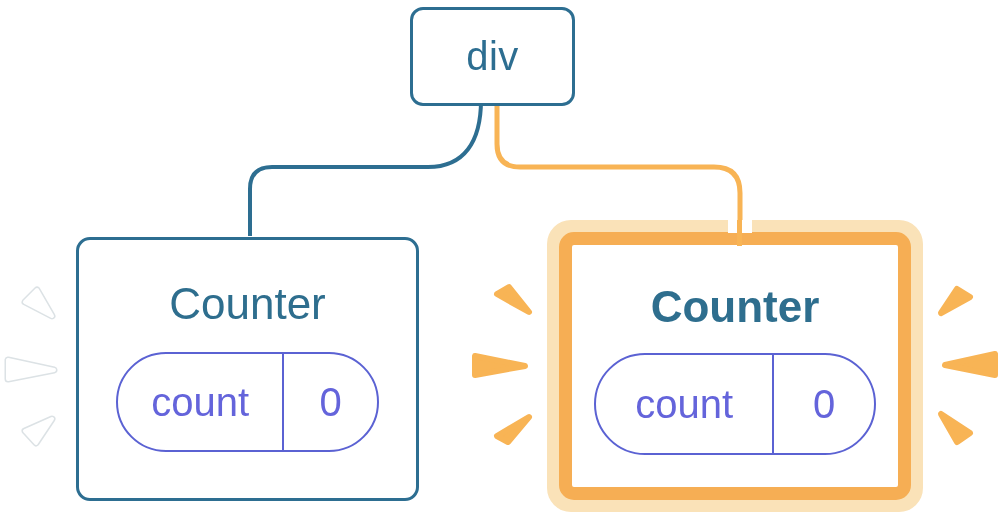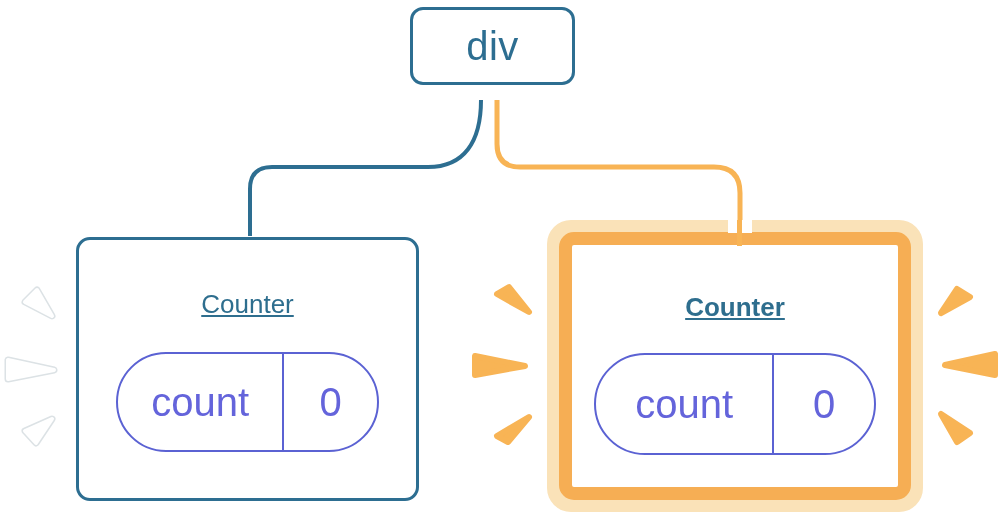--- a/index.html
+++ b/index.html
@@ -6,31 +6,31 @@
     --blue:#2D6E91; --teal_text:#2E6E8E; --purple:#5B62D3; --purple_text:#6464DB;
     --orange_border:#F6AE54; --orange_glow:#FAE2B8; --orange_accent:#F8B455;
   }
   *{margin:0;padding:0;box-sizing:border-box;}
   html,body{background:#fff;}
   body{font-family:"Liberation Sans", sans-serif;}
   .stage{position:relative;width:999px;height:515px;background:#ffffff;overflow:hidden;}
   .edges{position:absolute;left:0;top:0;width:999px;height:515px;z-index:0;}
 
   .node{position:absolute;background:#fff;display:flex;align-items:center;justify-content:center;z-index:1;}
-  .root-node{left:410px;top:7px;width:165px;height:78px;border:3.5px solid var(--blue);border-radius:13px;}
+  .root-node{left:410px;top:7px;width:165px;height:99px;border:3.5px solid var(--blue);border-radius:13px;}
   .root-label{font-size:40px;font-weight:500;color:var(--blue);letter-spacing:0.5px;}
 
   .card{position:absolute;z-index:1;display:flex;flex-direction:column;align-items:center;}
   .card-left{left:76px;top:237px;width:343px;height:264px;border:3px solid var(--blue);
              border-radius:14px;background:#fff;padding-top:42px;}
   .card-right-wrap{position:absolute;left:547px;top:220px;width:376px;height:292px;z-index:1;
              background:var(--orange_glow);border-radius:24px;padding:12px;}
   .card-right{width:100%;height:100%;border:13px solid var(--orange_border);border-radius:15px;
              background:#fff;display:flex;flex-direction:column;align-items:center;padding-top:40px;}
-  .card-title{font-size:26px;line-height:44px;color:var(--teal_text);text-decoration:underline;}
+  .card-title{font-size:44px;line-height:44px;color:var(--teal_text);}
   .card-left .card-title{font-weight:500;}
   .card-right .card-title{font-weight:700;}
 
   .pill{display:flex;align-items:stretch;border:2.5px solid var(--purple);border-radius:52px;
         background:#fff;color:var(--purple_text);font-size:40px;overflow:hidden;}
   .pill-left{width:263px;height:100px;margin-top:26px;}
   .pill-right{width:282px;height:102px;margin-top:24px;}
   .pill-key{flex:1.77;display:flex;align-items:center;justify-content:center;text-align:right;}
   .pill-val{flex:1;display:flex;align-items:center;justify-content:center;
             border-left:2.5px solid var(--purple);}

